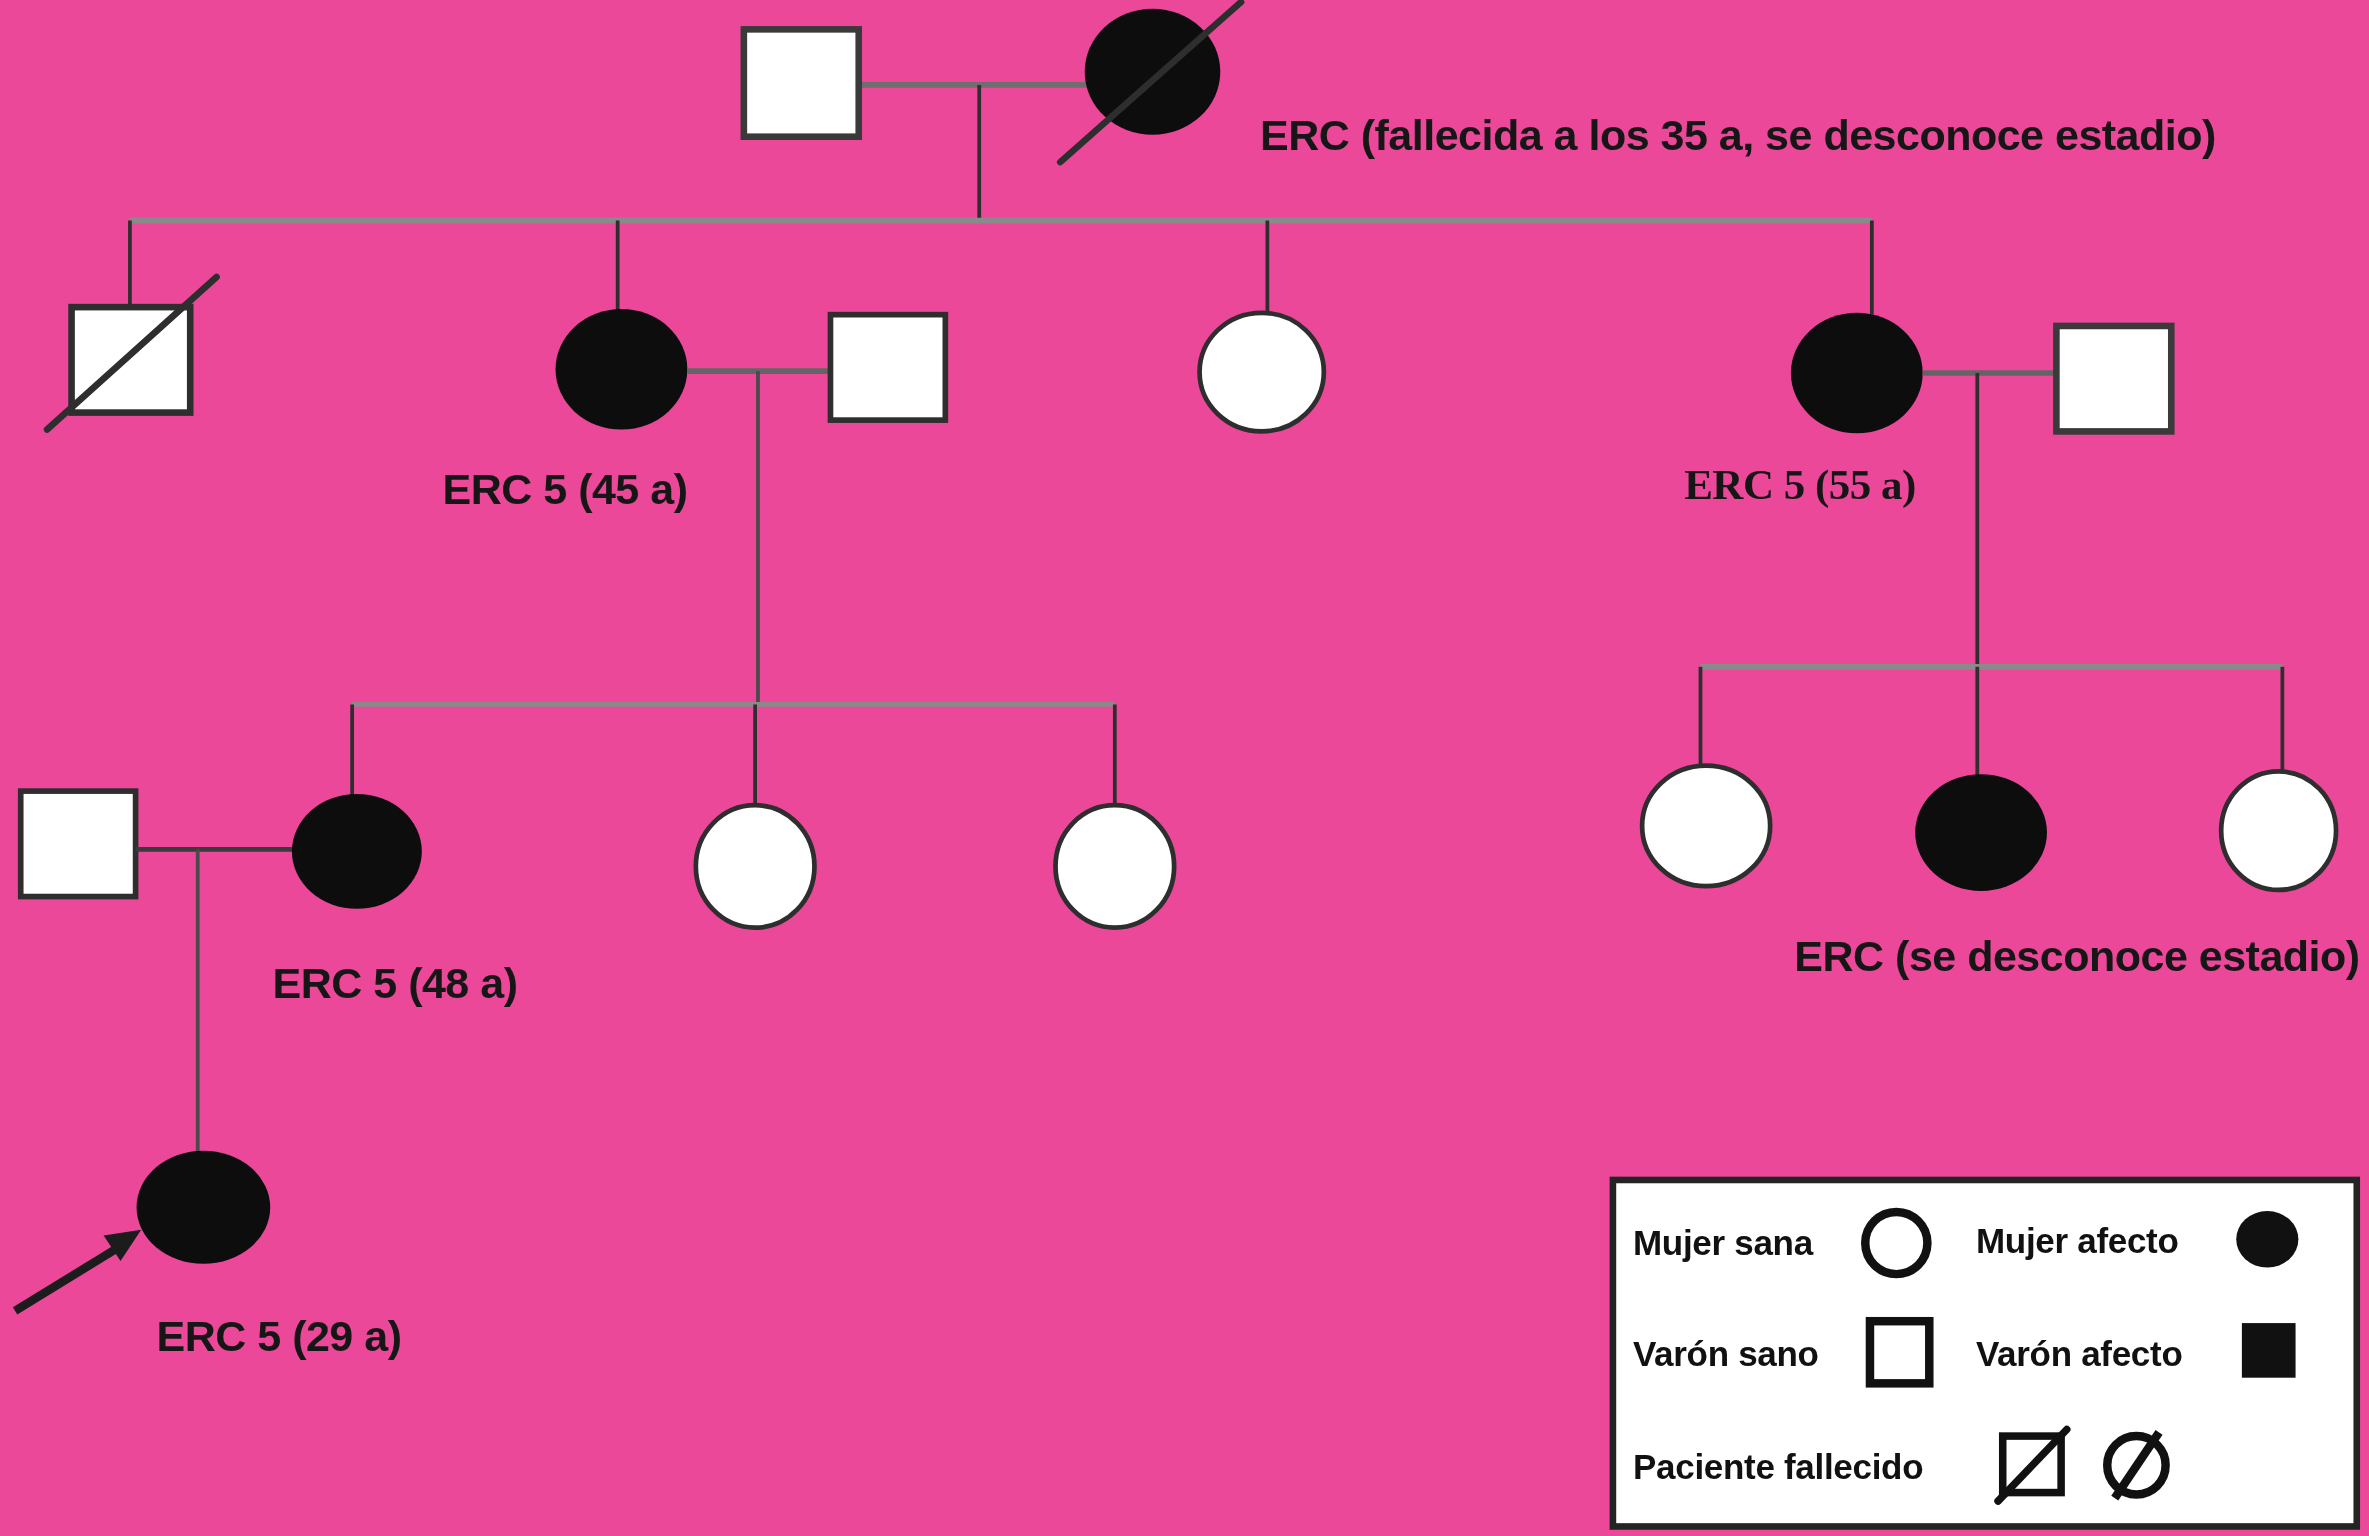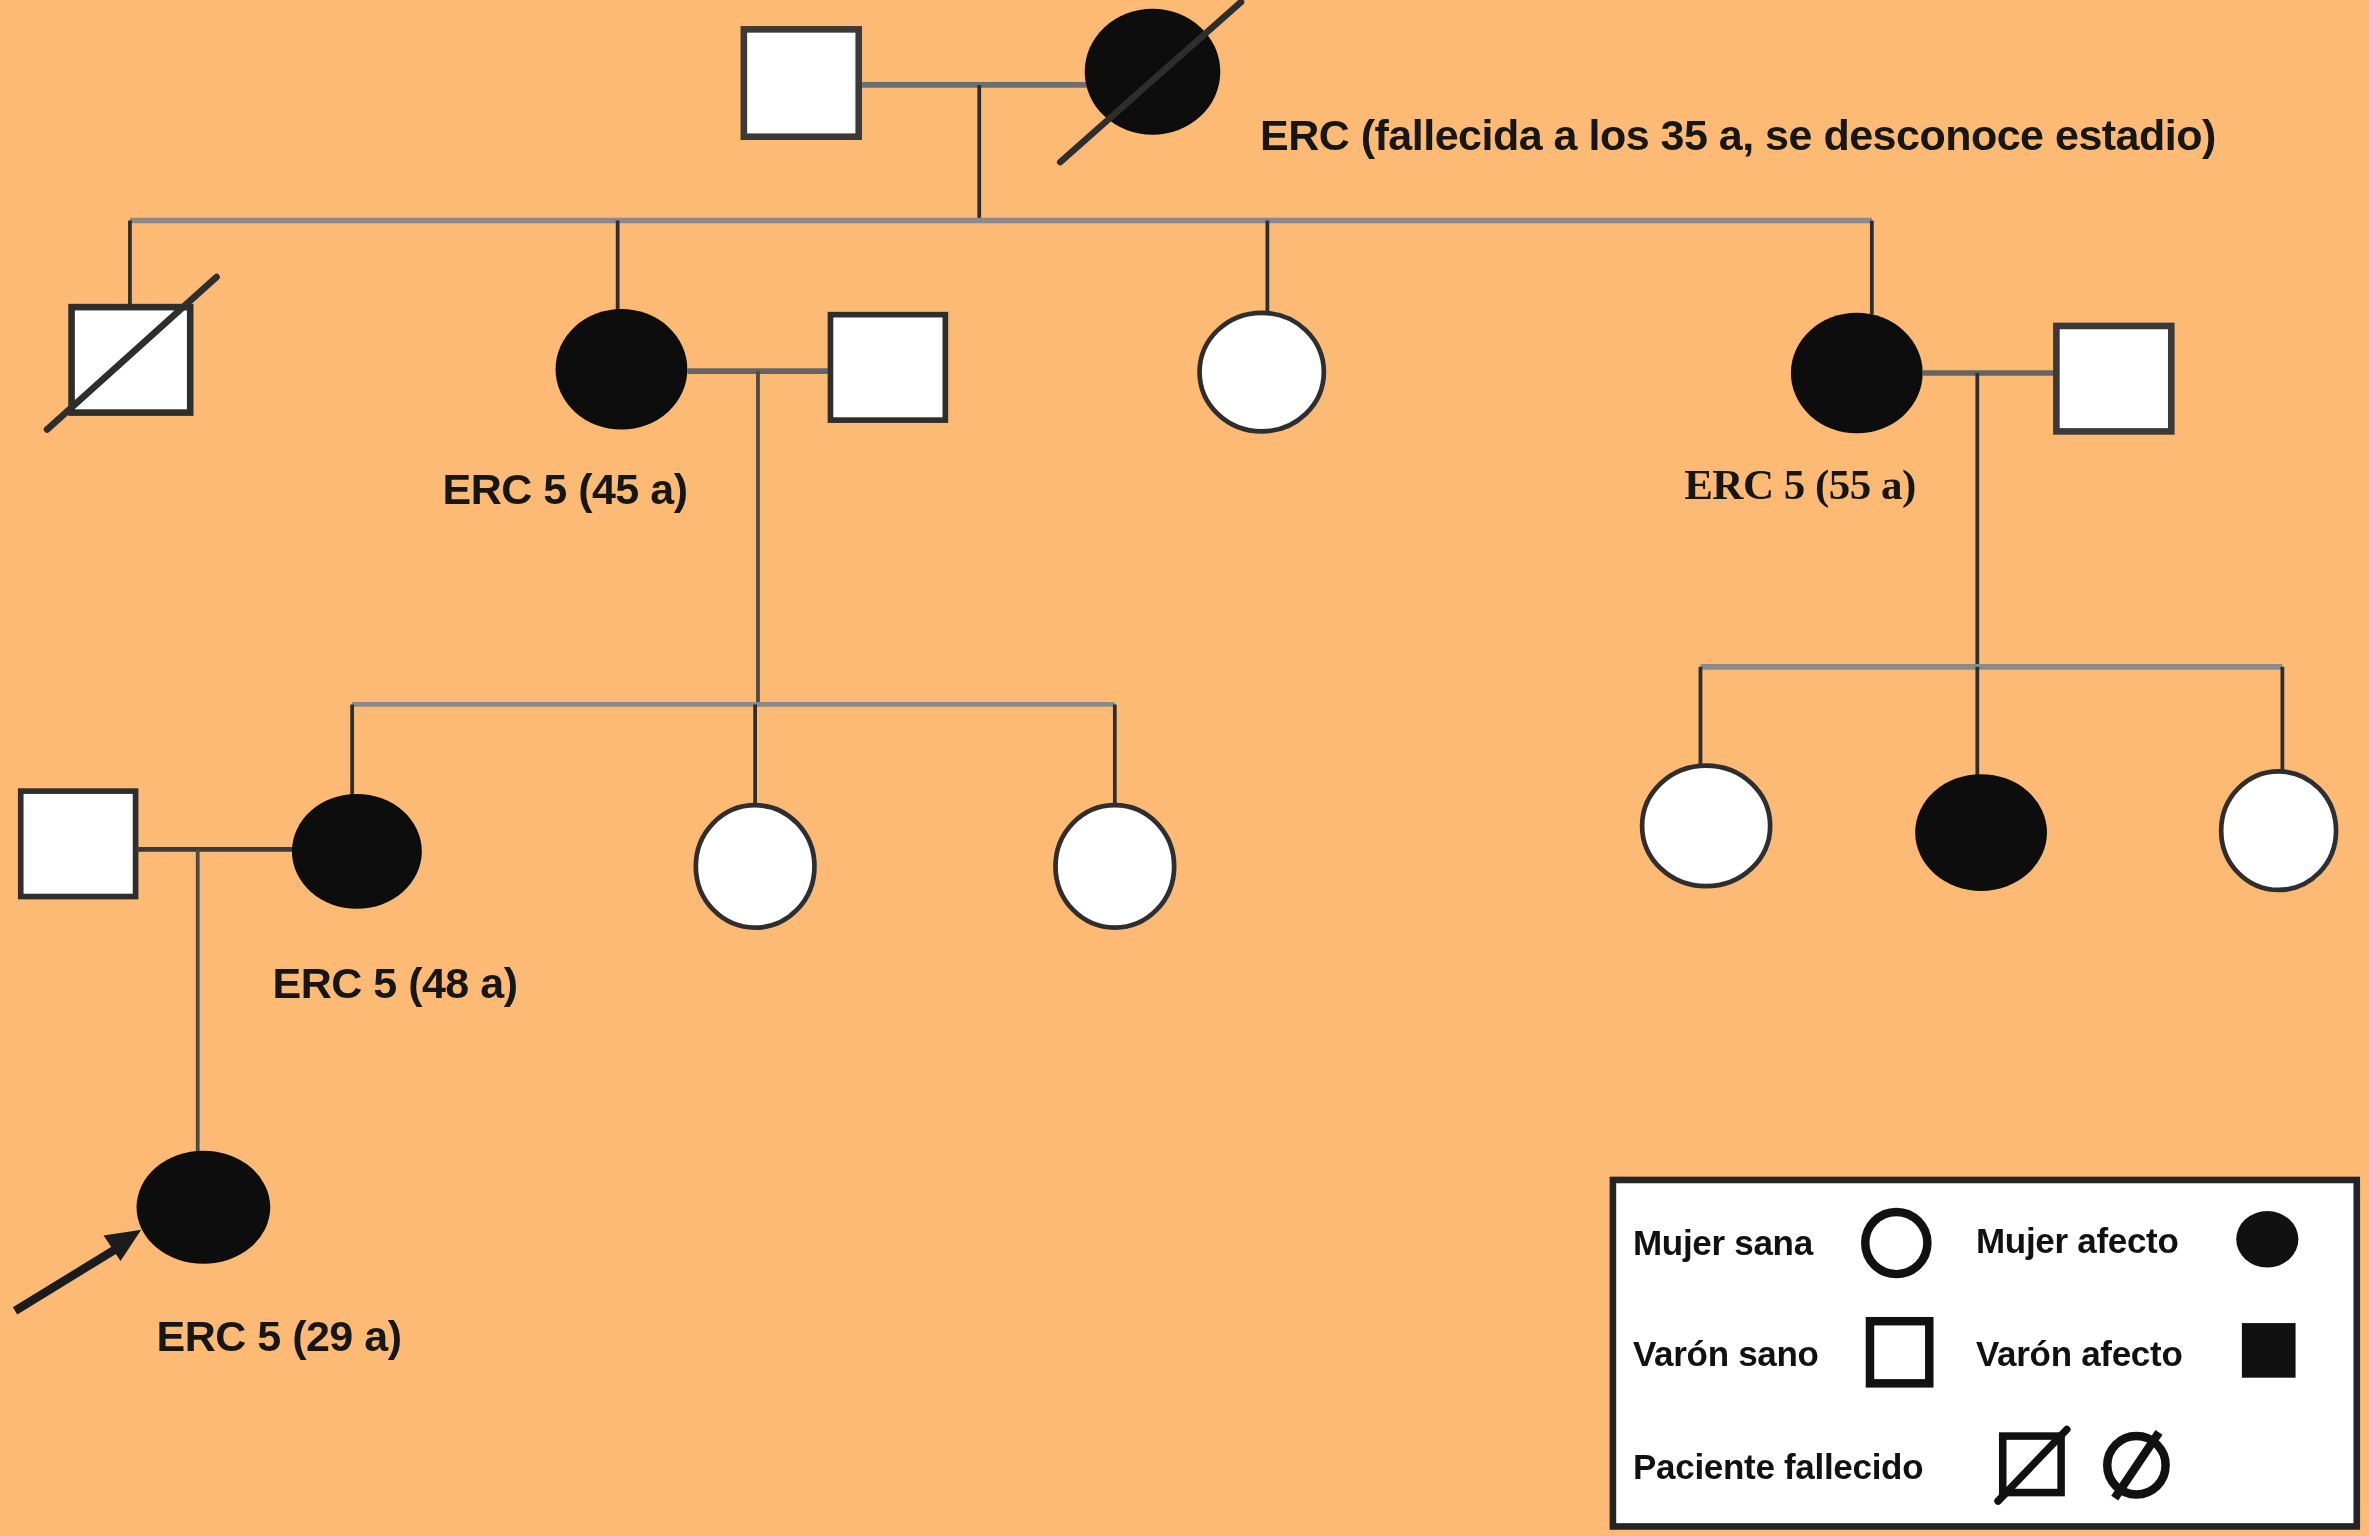--- a/index.html
+++ b/index.html
@@ -4,21 +4,21 @@
 <style>
   html, body {
     margin: 0;
     padding: 0;
     background: #ffffff;
   }
   .stage {
     position: relative;
     width: 2369px;
     height: 1537px;
-    background: #fdba74;
+    background: #ec4899;
     overflow: hidden;
     font-family: "Liberation Sans", sans-serif;
   }
   .stage svg {
     position: absolute;
     left: 0;
     top: 0;
     width: 2369px;
     height: 1537px;
   }
@@ -133,20 +133,21 @@
   </svg>
 
   <div class="lbl" style="left:1260px; top:111px;">ERC (fallecida a los 35 a, se desconoce estadio)</div>
 
   <div class="lbl center" style="left:565px; top:465px;">ERC 5 (45 a)</div>
 
   <div class="lbl center" style="left:1800px; top:461px;font-family:Liberation Serif, serif;">ERC 5 (55 a)</div>
 
   <div class="lbl center" style="left:395px; top:959px;">ERC 5 (48 a)</div>
 
+  <div class="lbl center" style="left:2077px; top:932px;">ERC (se desconoce estadio)</div>
 
   <div class="lbl center" style="left:279px; top:1312px;">ERC 5 (29 a)</div>
 
   <div class="legend-lbl" style="left:1633px; top:1222px;">Mujer sana</div>
   <div class="legend-lbl" style="left:1976px; top:1220px;">Mujer afecto</div>
   <div class="legend-lbl" style="left:1633px; top:1333px;">Varón sano</div>
   <div class="legend-lbl" style="left:1976px; top:1333px;text-align:right;">Varón afecto</div>
   <div class="legend-lbl" style="left:1633px; top:1446px;">Paciente fallecido</div>
 
 </div>

